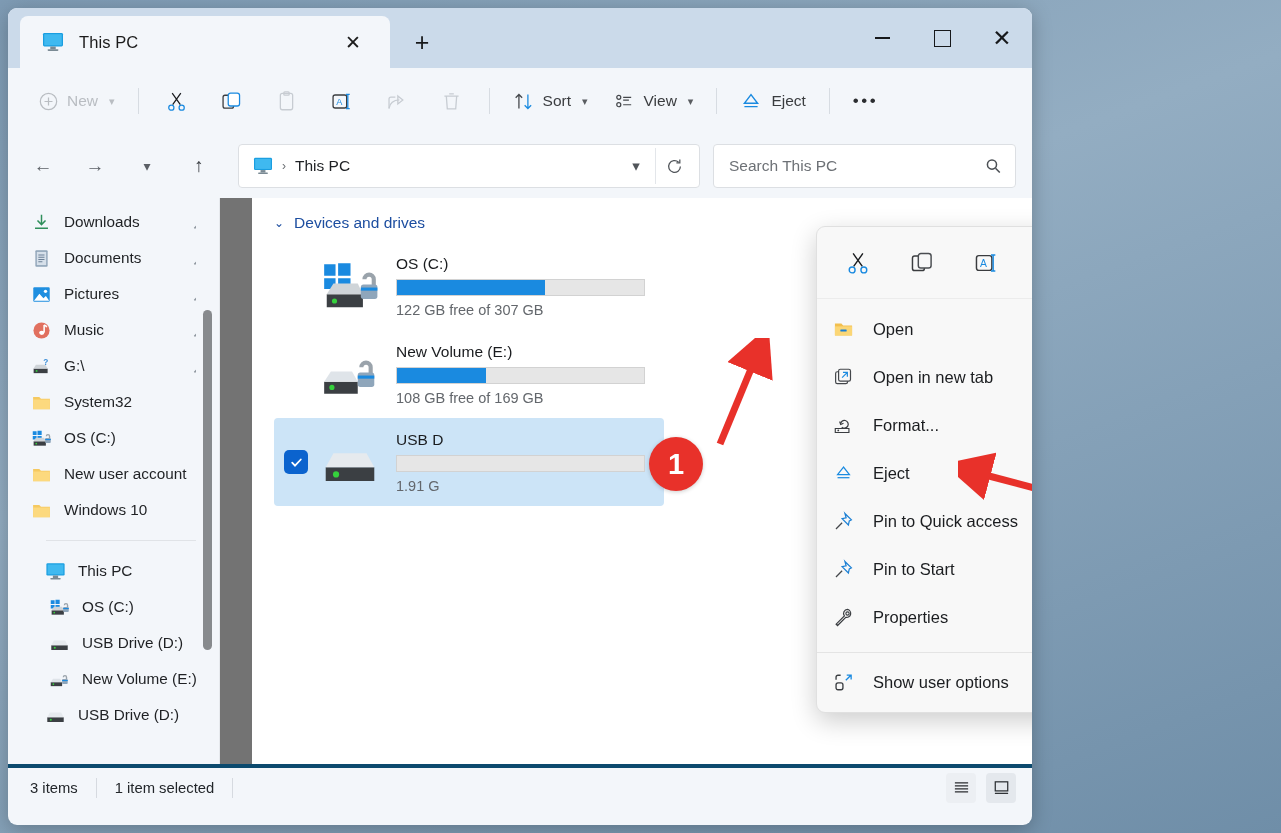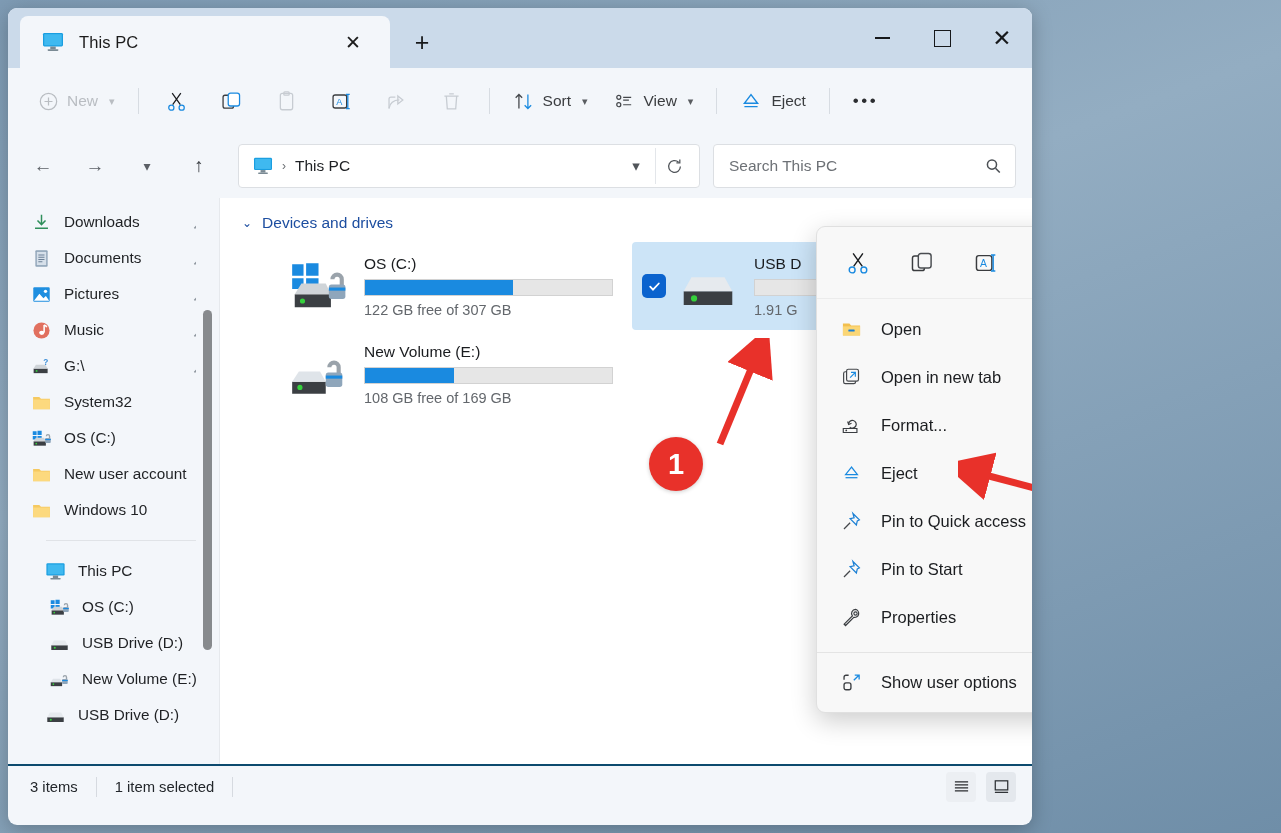--- a/index.html
+++ b/index.html
@@ -134,21 +134,21 @@
   }
   .refresh-wrap { border-left:1px solid #e3e6ea; }
   .searchbox {
     width: 303px; height: 44px; margin-left: 13px;
     background:#fff; border:1px solid #dcdfe3; border-radius:4px;
     display:flex; align-items:center; padding: 0 12px 0 15px;
   }
   .search-ph { font-size: 15.5px; color:#6d7176; flex:1; }
 
   
-  .bodysplit { display:flex; height: 566px; background:#737373; }
+  .bodysplit { display:flex; height: 566px; background:#737373;gap:32px; }
 
   
   .sidebar {
     width: 212px; flex:none;
     background:#f3f6fa;
     padding-top: 6px;
     position: relative;
     overflow: hidden;
   }
   .nav-item {
@@ -230,21 +230,21 @@
   }
   .ctx-toolrow {
     height: 72px; display:flex; align-items:center;
     padding-left: 22px; gap: 26px;
     border-bottom: 1px solid #ececec;
   }
   .ctx-tool { width:38px;height:38px;display:flex;align-items:center;justify-content:center; }
   .ctx-list { padding: 6px 0 6px 0; }
   .ctx-item {
     height: 48px; display:flex; align-items:center;
-    padding: 0 22px 0 22px;
+    padding: 0 22px 0 14px;
     gap: 18px;
     font-size: 16.5px; color:#1b1d20;
     position: relative;
   }
   .ctx-ico { width:24px;height:24px;flex:none;display:flex;align-items:center;justify-content:center; }
   .ctx-accel { margin-left:auto; font-size:20px; color:#65696e; }
   .ctx-sep { height:1px; background:#e4e4e4; margin: 5px 0; }
 
   
   .annot { position:absolute; z-index: 50; }
@@ -254,21 +254,21 @@
     background:#e8312a;
     color:#fff; font-size: 29px; font-weight:bold;
     display:flex; align-items:center; justify-content:center;
     box-shadow: 0 1px 4px rgba(0,0,0,.2);
   }
 
   
   .statusbar {
     height: 43px;
     background:#f3f6fa;
-    border-top:2px solid #0c4a6e;
+    border-top:4px solid #0c4a6e;
     display:flex; align-items:center;
     padding: 0 16px 0 22px;
     font-size: 14.8px; color:#22262a;
     position: relative;
   }
   .st-sep { width:1px; height:20px; background:#d6dae0; margin: 0 18px; }
   .st-right { margin-left:auto; display:flex; gap:10px; align-items:center; }
   .viewbtn {
     width: 30px; height:30px; border-radius:4px; background:#eceff3;
     display:flex;align-items:center;justify-content:center;

